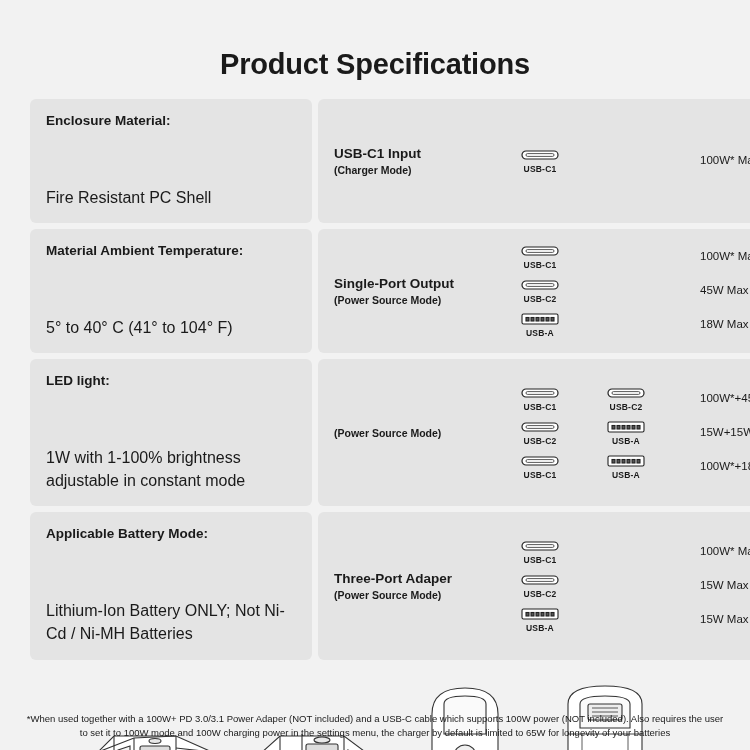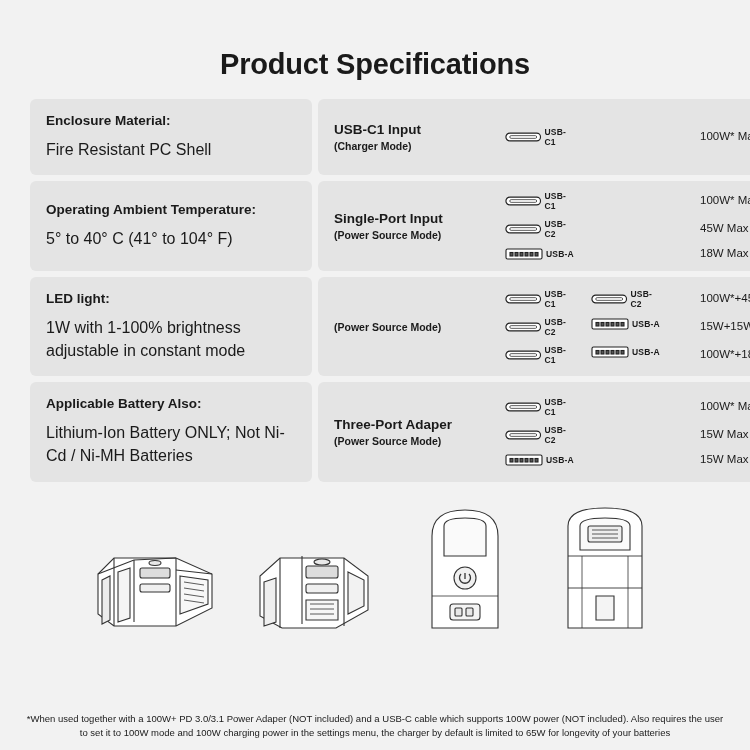--- a/index.html
+++ b/index.html
@@ -45,20 +45,21 @@
     border-radius: 6px;
     padding: 14px 16px;
   }
 
   .cell-left {
     width: 282px;
     flex: 0 0 282px;
     display: flex;
     flex-direction: column;
     justify-content: center;
+    gap: 48px;
   }
 
   .cell-right {
     flex: 1 1 auto;
     display: flex;
     align-items: center;
     gap: 12px;
     padding: 10px 16px;
   }
 
@@ -108,21 +109,21 @@
     display: flex;
     align-items: flex-start;
     gap: 14px;
     width: 186px;
     flex: 0 0 186px;
   }
 
   .port {
     width: 72px;
     display: flex;
-    flex-direction: row;
+    flex-direction: column;
     align-items: center;
     gap: 2px;
   }
 
   .port-icon {
     width: 40px;
     height: 14px;
     display: block;
   }
 
@@ -194,26 +195,26 @@
                 </div>  
               </div>  
               <div class="port-value">100W* Max</div>
             </div>      
           </div>    
         </div>  
       </div>
     </div>
     <div class="spec-row">  
       <div class="cell cell-left">    
-        <div class="left-title">Operating Ambient Temperature:</div>    
+        <div class="left-title">Material Ambient Temperature:</div>    
         <div class="left-desc">5° to 40° C (41° to 104° F)</div>  
       </div>  
       <div class="cell cell-right">    
         <div class="right-label">      
-          <div class="rl-main">Single-Port Input</div>      
+          <div class="rl-main">Single-Port Output</div>      
           <div class="rl-sub">(Power Source Mode)</div>    
         </div>    
         <div class="three-port-right">      
           <div class="port-list">
             <div class="port-line">  
               <div class="port-group">
                 <div class="port">
                   <svg class="port-icon" viewBox="0 0 40 14" fill="none" stroke="#222" stroke-width="1.2">
                     <rect x="2" y="3" width="36" height="8" rx="4" fill="#fff"></rect>
                     <rect x="6" y="5.6" width="28" height="2.8" rx="1.4" fill="#fff" stroke="#444" stroke-width="0.9"></rect>
@@ -333,21 +334,21 @@
                 </div>  
               </div>  
               <div class="port-value">100W*+18W Max</div>
             </div>      
           </div>    
         </div>  
       </div>
     </div>
     <div class="spec-row">  
       <div class="cell cell-left">    
-        <div class="left-title">Applicable Battery Also:</div>    
+        <div class="left-title">Applicable Battery Mode:</div>    
         <div class="left-desc">Lithium-Ion Battery ONLY; Not Ni-Cd / Ni-MH Batteries</div>  
       </div>  
       <div class="cell cell-right">    
         <div class="right-label">      
           <div class="rl-main">Three-Port Adaper</div>      
           <div class="rl-sub">(Power Source Mode)</div>    
         </div>    
         <div class="three-port-right">      
           <div class="port-list">
             <div class="port-line">  

